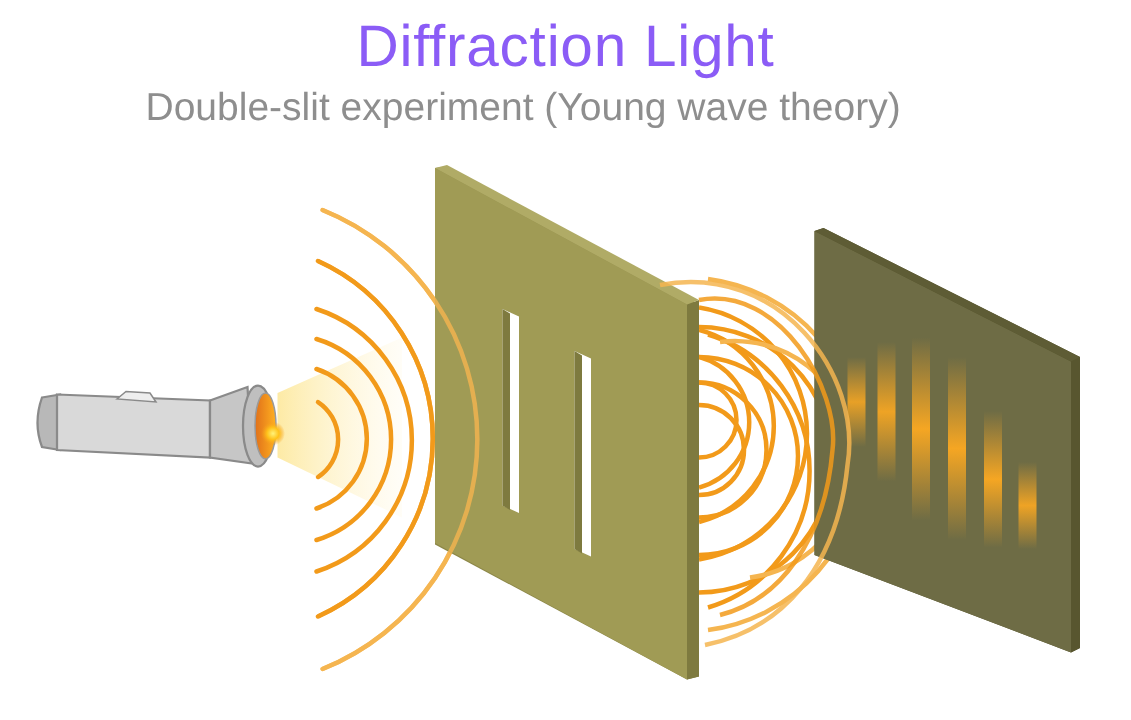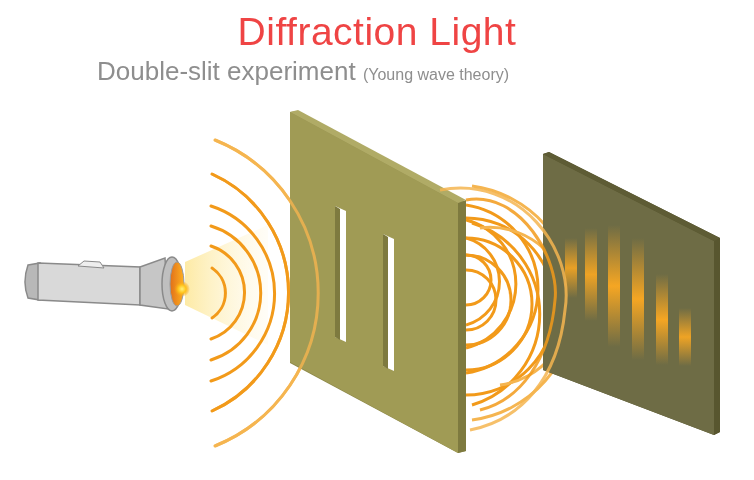--- a/index.html
+++ b/index.html
@@ -1,19 +1,19 @@
 <!DOCTYPE html>
 <html><head>
 <meta charset="utf-8">
 <style>
   html,body{margin:0;padding:0;background:#ffffff;}
   #stage{position:relative;width:754px;height:480px;overflow:hidden;background:#ffffff;font-family:"Liberation Sans",sans-serif;}
-  .title{position:absolute;left:0;width:754px;text-align:center;top:10px;font-size:39px;color:#ef4444;letter-spacing:0.5px;}
+  .title{position:absolute;left:0;width:754px;text-align:center;top:10px;font-size:39px;color:#8b5cf6;letter-spacing:0.5px;}
   .subtitle{position:absolute;left:97px;top:56px;font-size:26px;color:#8e8e8e;white-space:nowrap;}
-  .subtitle .paren{font-size:16px;}
+  .subtitle .paren{font-size:26px;}
   svg{position:absolute;left:0;top:0;}
 </style>
 </head>
 <body>
 
 <div id="stage">
   <div class="title">Diffraction Light</div>
   <div class="subtitle">
     <span>Double-slit experiment</span>
     <span class="paren">(Young wave theory)</span>

